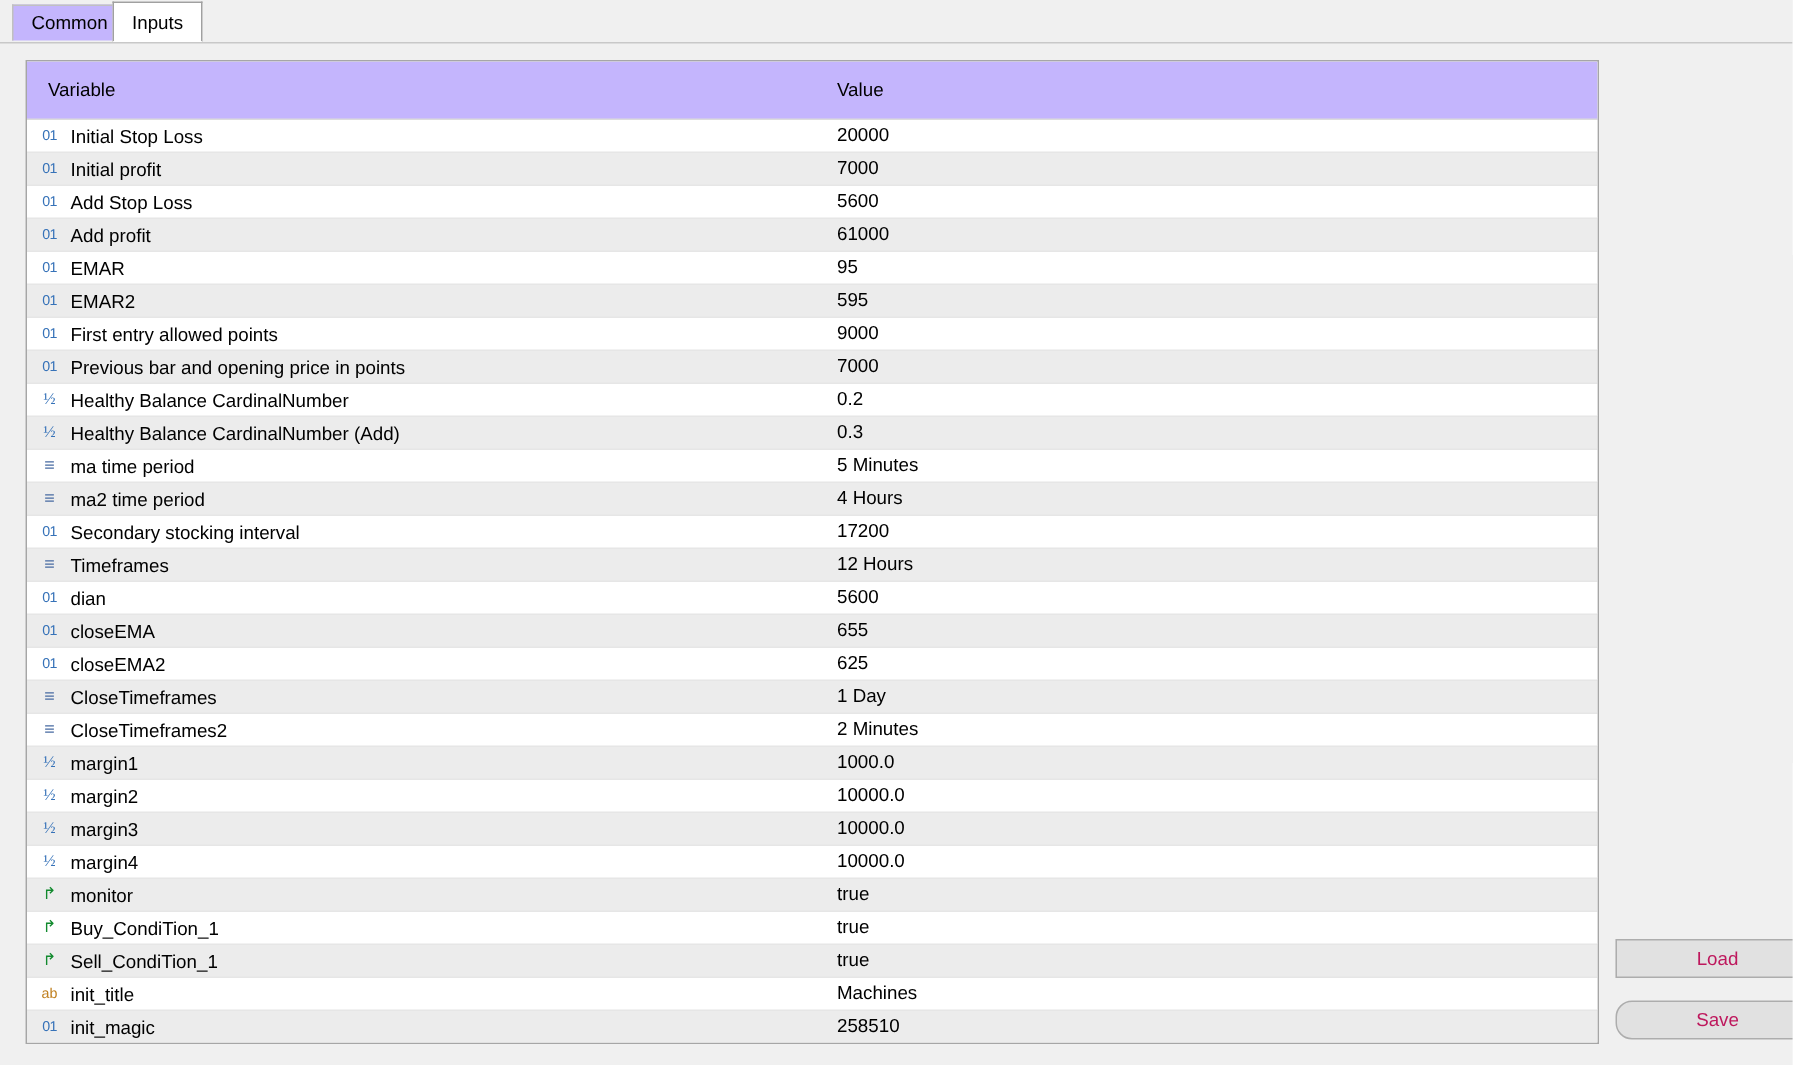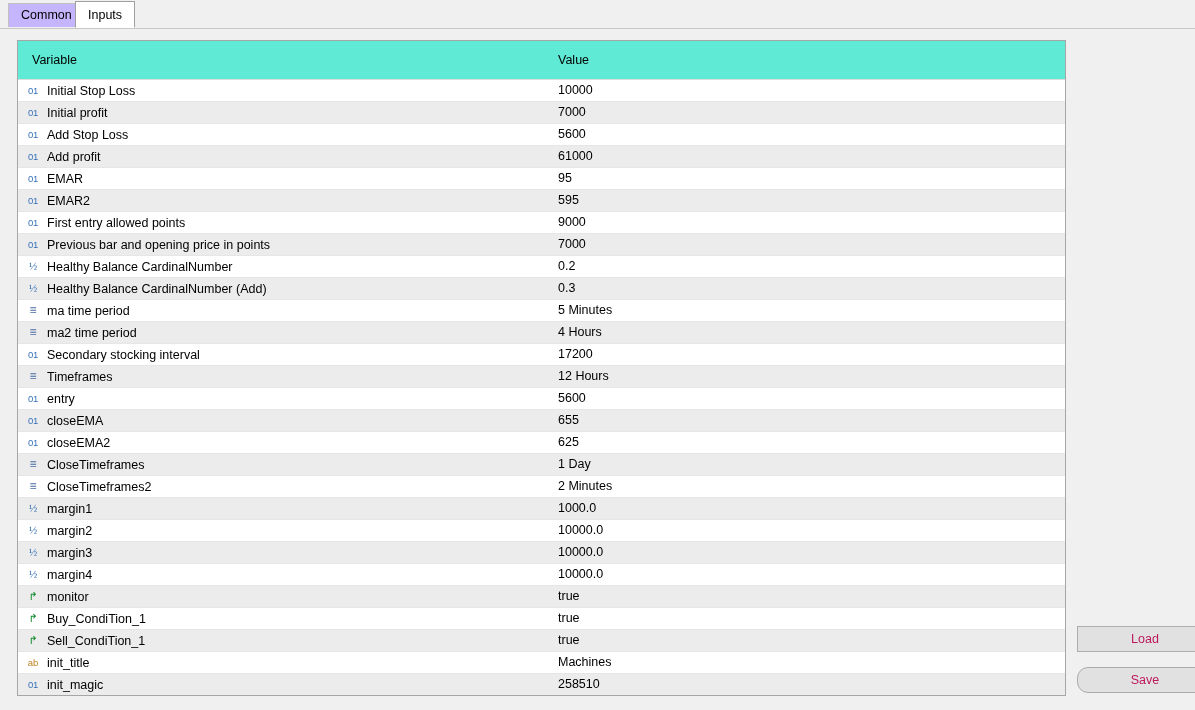--- a/index.html
+++ b/index.html
@@ -73,21 +73,21 @@
     border-collapse: collapse;
     width: 100%;
     table-layout: fixed;
   }
   table.grid th {
     text-align: left;
     font-weight: normal;
     font-size: 12.5px;
     height: 38px;
     padding: 0 0 0 14px;
-    background: #5eead4;
+    background: #c4b5fd;
     border-bottom: 1px solid #dcdcdc;
     color: #000;
     vertical-align: middle;
   }
   table.grid th.col-value {
     padding-left: 10px;
   }
   table.grid td {
     height: 21px;
     font-size: 12.5px;
@@ -168,21 +168,21 @@
       </thead>
       <tbody id="rows-body">
           <tr class="norm">
             <td>
               <div class="cell-var">
                 <span class="ico ico-01">01</span>
                 <span>Initial Stop Loss</span>
               </div>
             </td>
             <td>
-              <div class="cell-val">10000</div>
+              <div class="cell-val">20000</div>
             </td>
           </tr>
           <tr class="alt">
             <td>
               <div class="cell-var">
                 <span class="ico ico-01">01</span>
                 <span>Initial profit</span>
               </div>
             </td>
             <td>
@@ -318,21 +318,21 @@
               </div>
             </td>
             <td>
               <div class="cell-val">12 Hours</div>
             </td>
           </tr>
           <tr class="norm">
             <td>
               <div class="cell-var">
                 <span class="ico ico-01">01</span>
-                <span>entry</span>
+                <span>dian</span>
               </div>
             </td>
             <td>
               <div class="cell-val">5600</div>
             </td>
           </tr>
           <tr class="alt">
             <td>
               <div class="cell-var">
                 <span class="ico ico-01">01</span>

